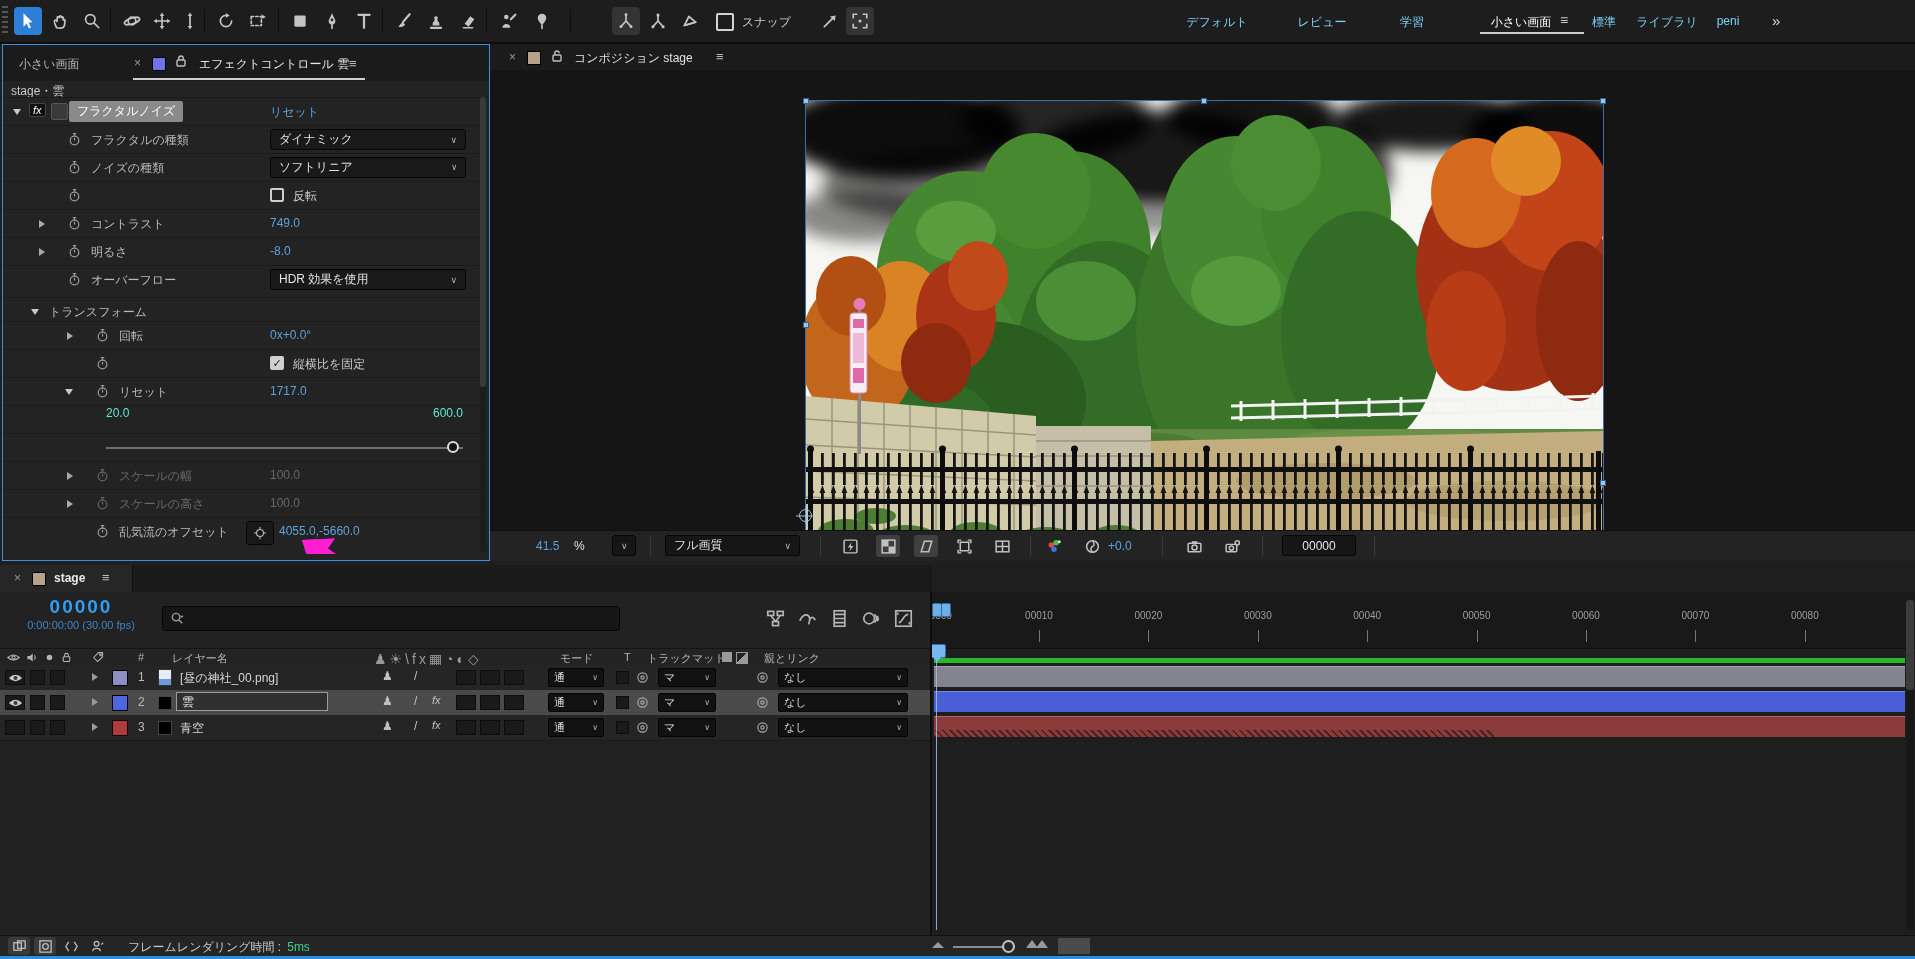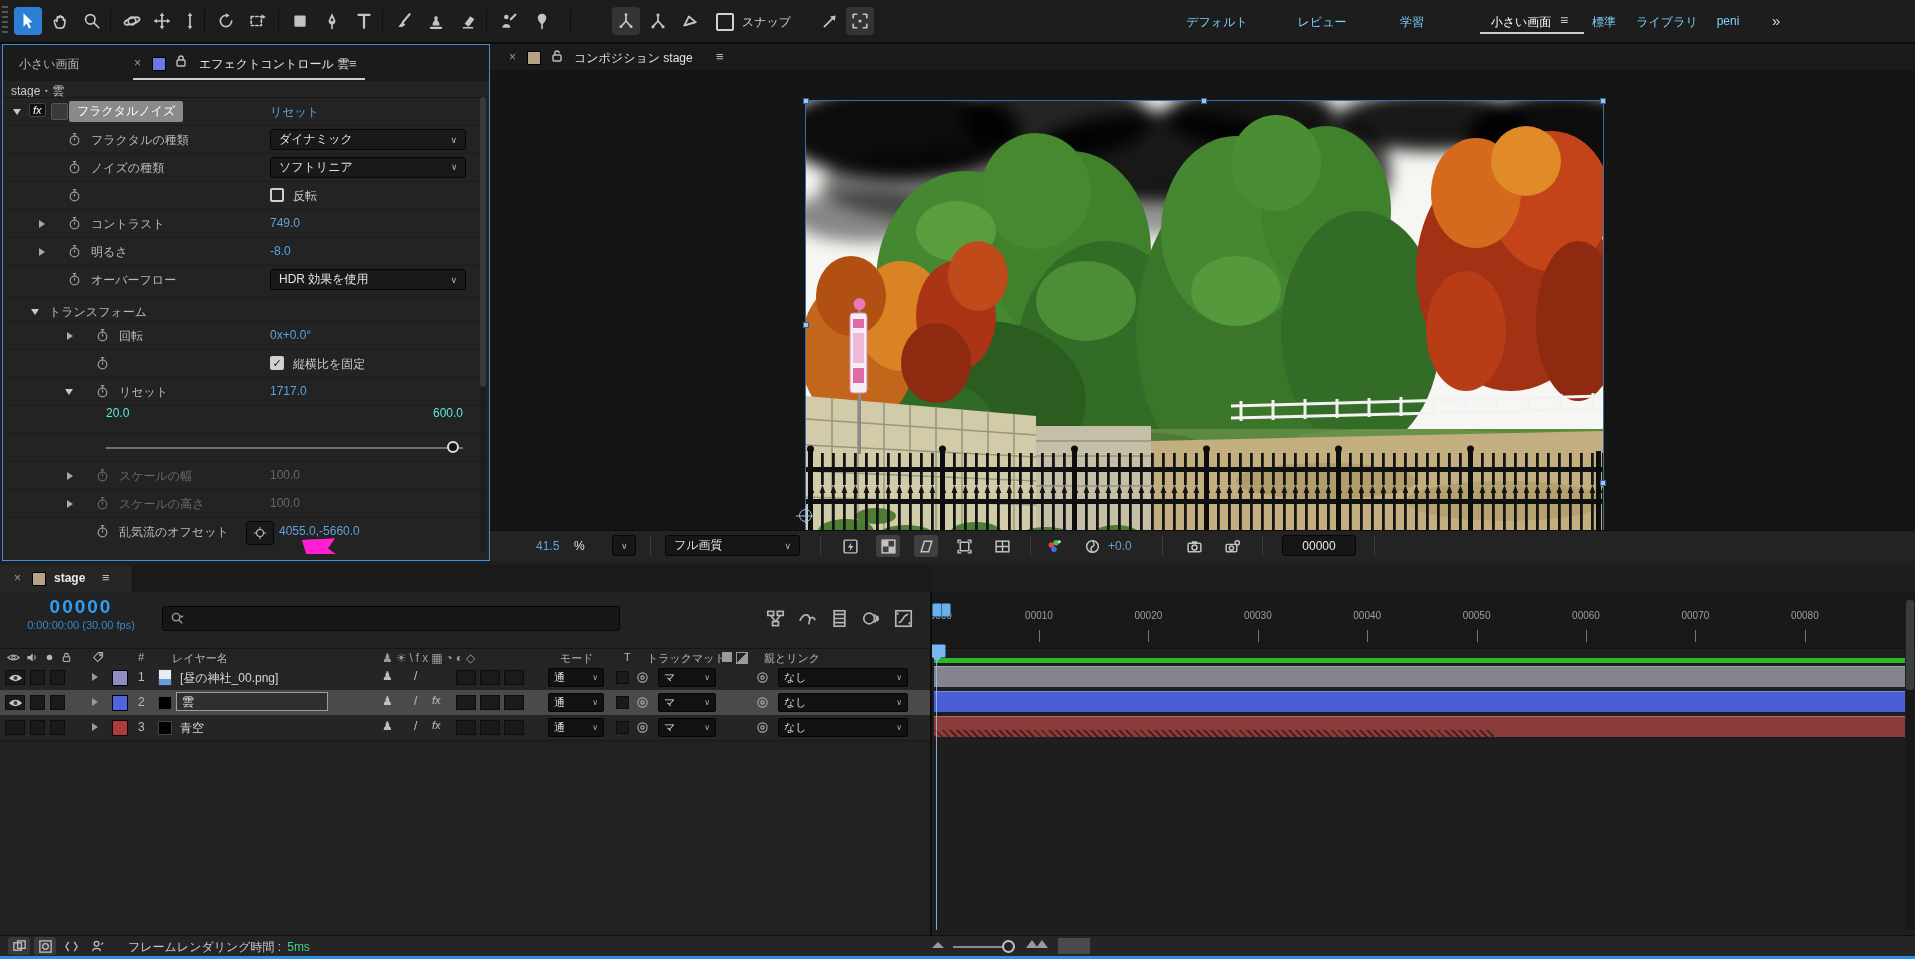--- a/index.html
+++ b/index.html
@@ -818,21 +818,21 @@
       <svg style="left:60px" viewBox="0 0 16 16">
           <rect x="4" y="7" width="8" height="6" rx="1"></rect>
           <path d="M5.7 7 V5.2 A2.3 2.3 0 0 1 10.3 5.2 V7"></path>
         </svg>
       <svg style="left:92px" viewBox="0 0 16 16">
           <path d="M2 8 L8 2 H13 V7 L7 13 Z"></path>
           <circle cx="10.5" cy="4.8" r="1"></circle>
         </svg>
       <span style="left:138px">#</span>
       <span style="left:172px">レイヤー名</span>
-      <span style="left:382px;letter-spacing:3px;color:#9a9a9a;font-size:12px">♟☀\fx▦◔◐◇</span>
+      <span style="left:374px;letter-spacing:3px;color:#9a9a9a;font-size:14px">♟☀\fx▦◔◐◇</span>
       <span style="left:560px">モード</span>
       <span style="left:624px">T</span>
       <span style="left:647px">トラックマット</span>
       <span style="left:722px;width:10px;height:10px;background:#9a9a9a;top:3px;position:absolute"></span>
       <span style="left:736px;width:10px;height:10px;border:1px solid #9a9a9a;top:3px;position:absolute;background:linear-gradient(135deg,transparent 50%,#9a9a9a 50%)"></span>
       <span style="left:764px">親とリンク</span>
     </div>
 
     <div id="tl-rows">
         <div class="lrow" style="top: 0px;">

